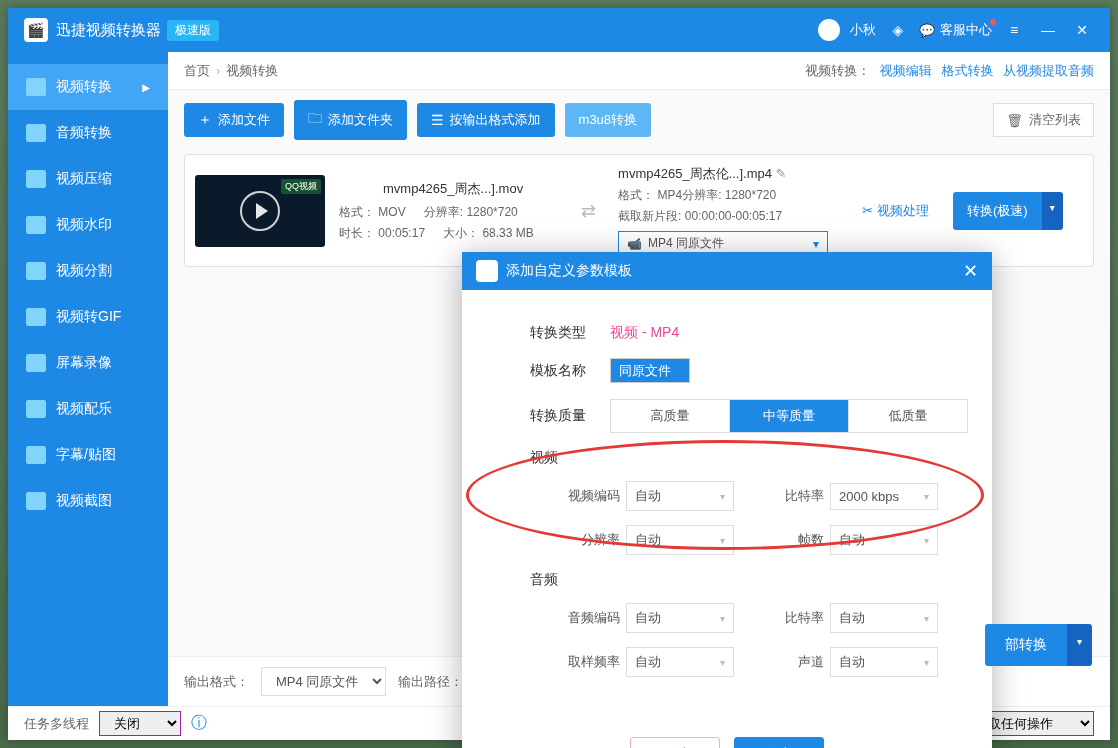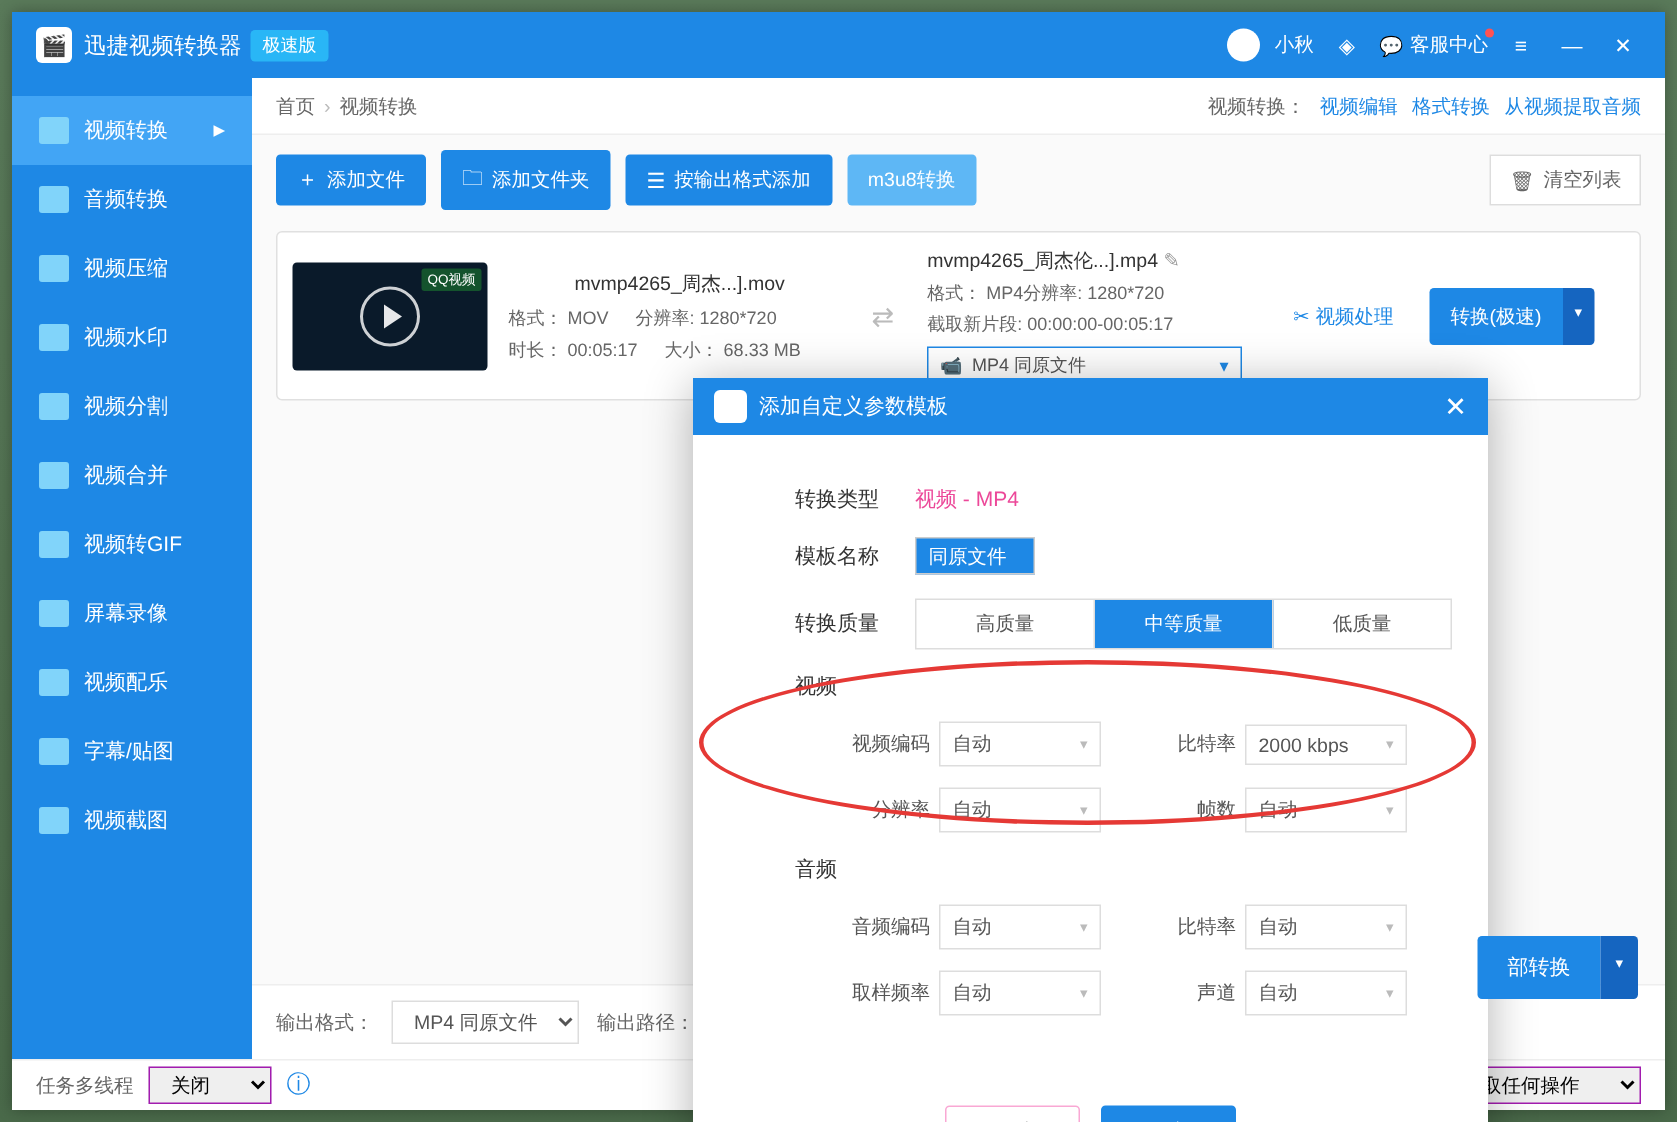--- a/index.html
+++ b/index.html
@@ -137,24 +137,20 @@
       <div class="sidebar-item">
           <span class="sicon"></span>
           <span>视频水印</span>
         </div>
       <div class="sidebar-item">
           <span class="sicon"></span>
           <span>视频分割</span>
         </div>
       <div class="sidebar-item">
           <span class="sicon"></span>
-          <span>视频合并</span>
-        </div>
-      <div class="sidebar-item">
-          <span class="sicon"></span>
           <span>视频转GIF</span>
         </div>
       <div class="sidebar-item">
           <span class="sicon"></span>
           <span>屏幕录像</span>
         </div>
       <div class="sidebar-item">
           <span class="sicon"></span>
           <span>视频配乐</span>
         </div>

